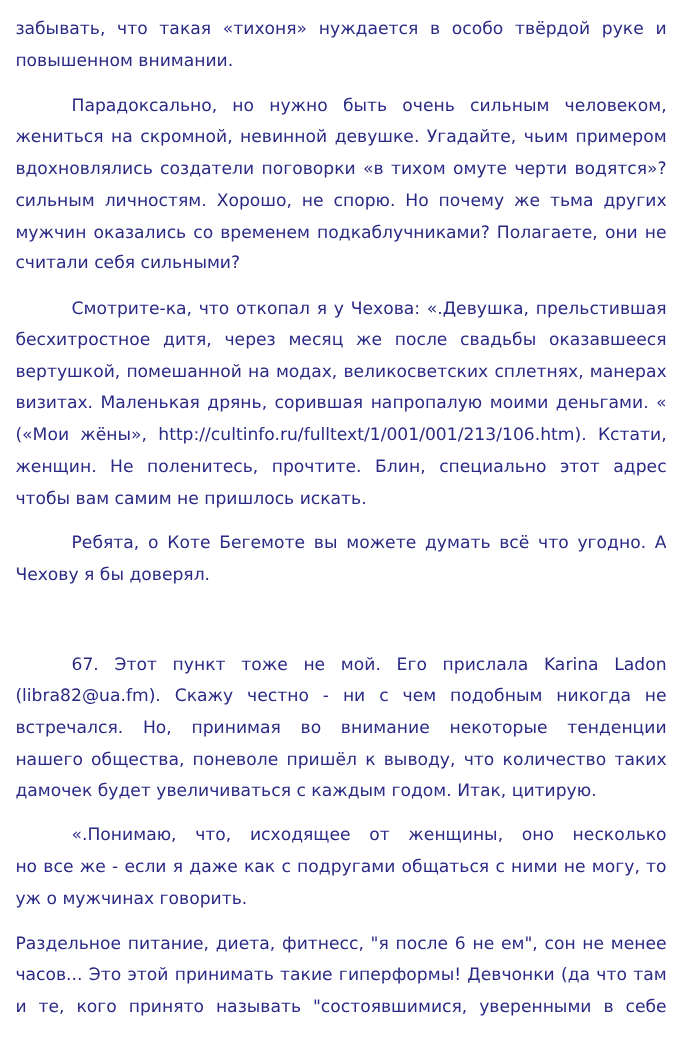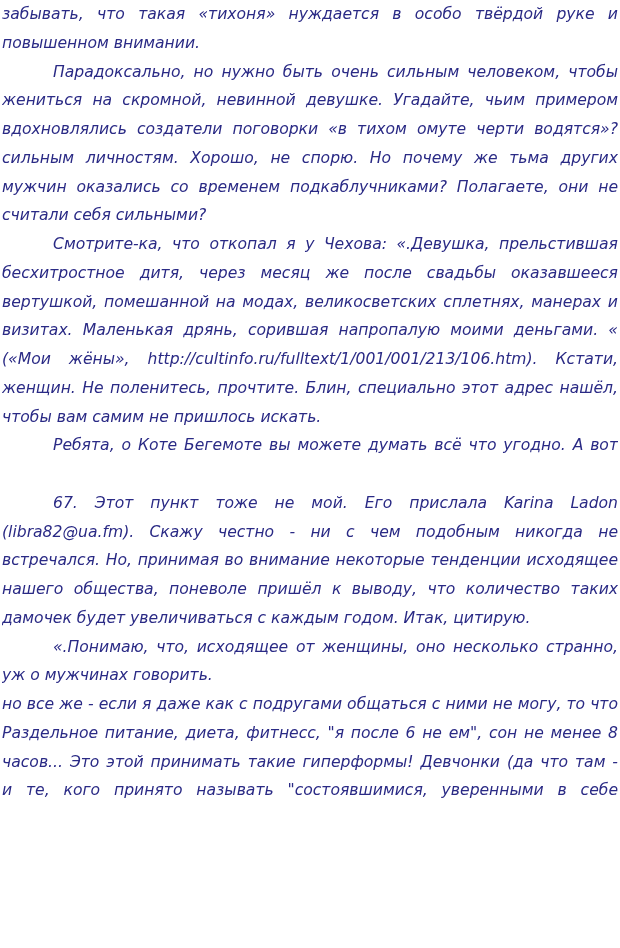--- a/index.html
+++ b/index.html
@@ -14,21 +14,21 @@
     box-sizing: border-box;
     width: 620px;
     height: 948px;
     padding: 0 2px;
     font-family: "DejaVu Sans", "Liberation Sans", sans-serif;
     font-size: 15.6px;
     line-height: 28.75px;
     color: #2a2a85;
     background: #ffffff;
   }
-  .paragraph { margin: 0; padding: 0; font-style: italic; }
+  .paragraph { margin: 12px; padding: 0; }
   .line {
     height: 28.75px;
     text-align: justify;
     text-align-last: justify;
     overflow: hidden;
   }
   .line.last {
     text-align-last: left;
   }
   .line.indent {
@@ -59,35 +59,36 @@
         <div class="line indent">Смотрите-ка, что откопал я у Чехова: «.Девушка, прельстившая</div>
         <div class="line">бесхитростное дитя, через месяц же после свадьбы оказавшееся</div>
         <div class="line">вертушкой, помешанной на модах, великосветских сплетнях, манерах и</div>
         <div class="line">визитах. Маленькая дрянь, сорившая напропалую моими деньгами. «</div>
         <div class="line">(«Мои жёны», http://cultinfo.ru/fulltext/1/001/001/213/106.htm). Кстати,</div>
         <div class="line">женщин. Не поленитесь, прочтите. Блин, специально этот адрес нашёл,</div>
         <div class="line last">чтобы вам самим не пришлось искать.</div>
       </div>
       <div class="paragraph">
         <div class="line indent">Ребята, о Коте Бегемоте вы можете думать всё что угодно. А вот</div>
+        <div class="line last">Чехову я бы доверял.</div>
       </div>
       <div class="paragraph">
         <div class="line last blank"></div>
       </div>
       <div class="paragraph">
         <div class="line indent">67. Этот пункт тоже не мой. Его прислала Karina Ladon</div>
         <div class="line">(libra82@ua.fm). Скажу честно - ни с чем подобным никогда не</div>
         <div class="line">встречался. Но, принимая во внимание некоторые тенденции исходящее</div>
         <div class="line">нашего общества, поневоле пришёл к выводу, что количество таких</div>
         <div class="line last">дамочек будет увеличиваться с каждым годом. Итак, цитирую.</div>
       </div>
       <div class="paragraph">
         <div class="line indent">«.Понимаю, что, исходящее от женщины, оно несколько странно,</div>
+        <div class="line">но все же - если я даже как с подругами общаться с ними не могу, то что</div>
         <div class="line last">уж о мужчинах говорить.</div>
-        <div class="line">но все же - если я даже как с подругами общаться с ними не могу, то что</div>
       </div>
       <div class="paragraph">
         <div class="line">Раздельное питание, диета, фитнесс, "я после 6 не ем", сон не менее 8</div>
         <div class="line">часов... Это этой принимать такие гиперформы! Девчонки (да что там -</div>
         <div class="line">и те, кого принято называть "состоявшимися, уверенными в себе</div>
       </div>
     </div>
 </div>
 
 </body></html>

